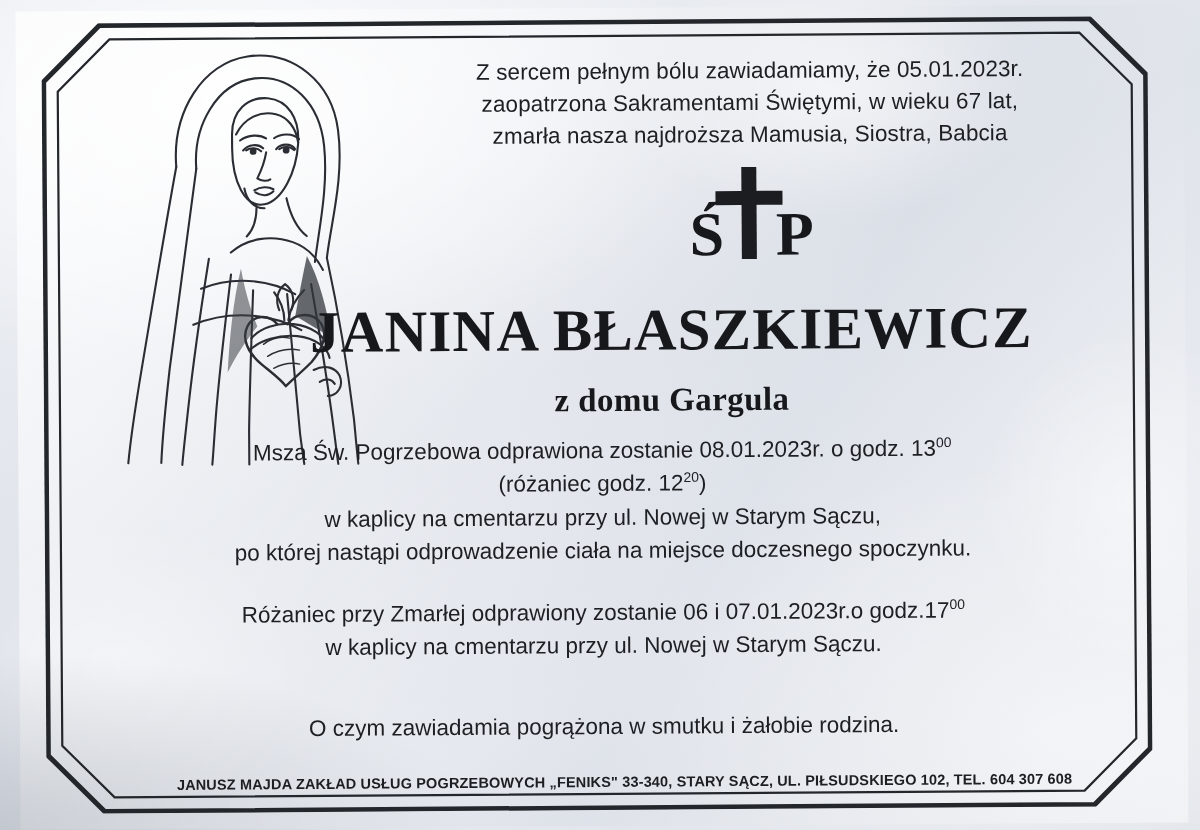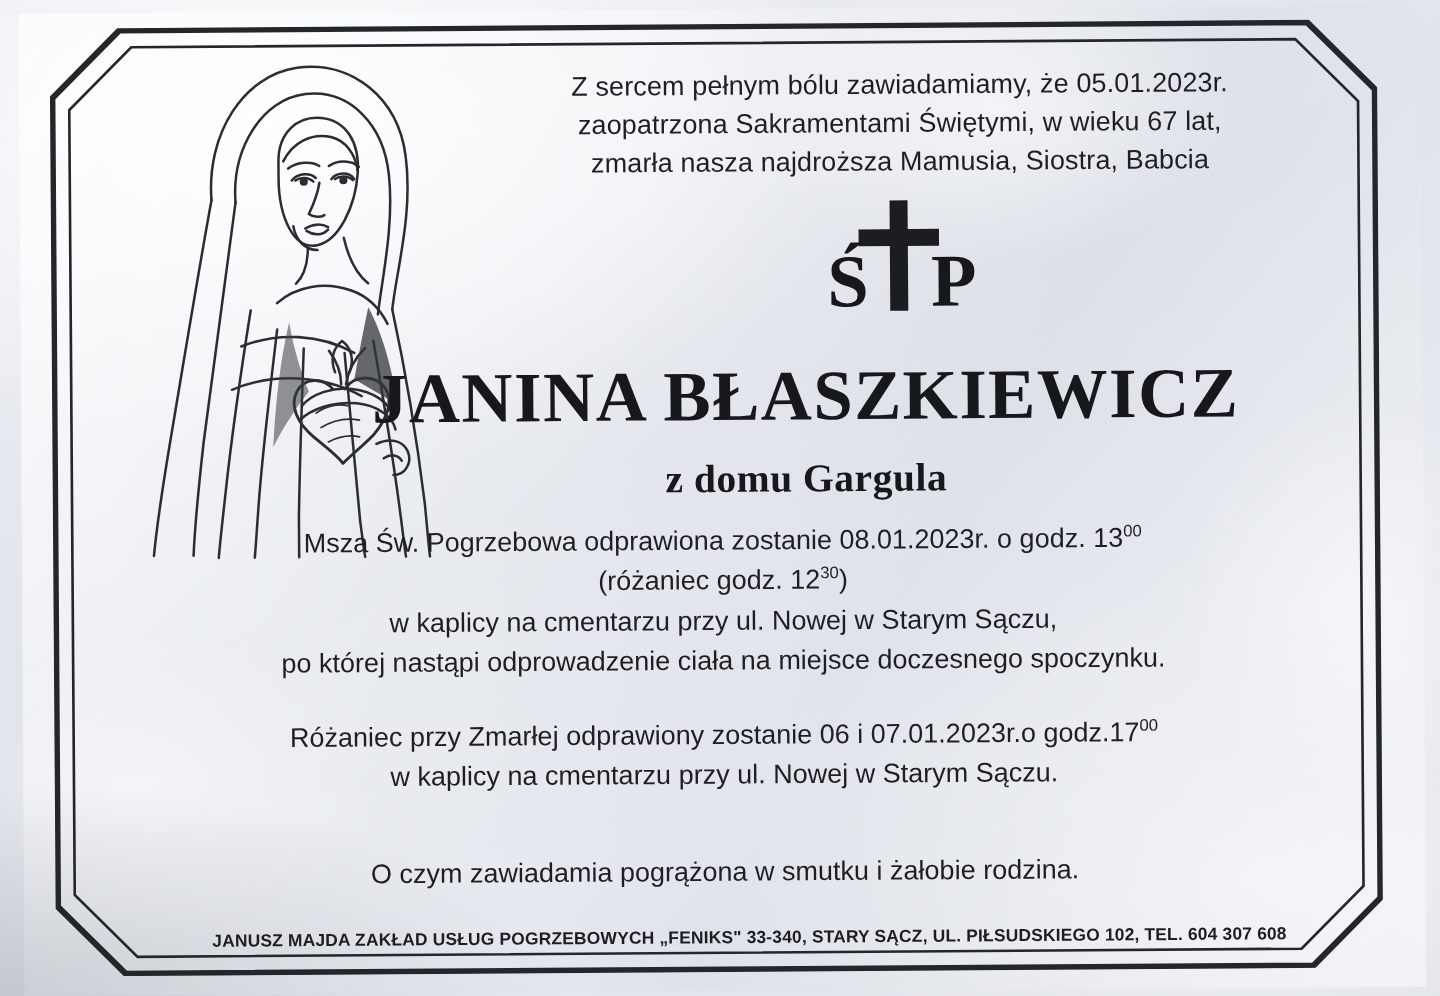--- a/index.html
+++ b/index.html
@@ -267,21 +267,21 @@
         <text x="34" y="92" text-anchor="middle" font-family="Liberation Serif, serif" font-size="62" font-weight="bold" fill="#16181c">Ś</text>
         <text x="122" y="92" text-anchor="middle" font-family="Liberation Serif, serif" font-size="62" font-weight="bold" fill="#16181c">P</text>
       </svg>
     </div>
 
     <div class="deceased-name">JANINA BŁASZKIEWICZ</div>
     <div class="deceased-maiden">z domu Gargula</div>
 
     <div class="body-block block-mass">
       <p><span>Msza Św. Pogrzebowa odprawiona zostanie 08.01.2023r. o godz. 13</span><sup>00</sup></p>
-      <p><span>(różaniec godz. 12</span><sup>30</sup><span>)</span></p>
+      <p><span>(różaniec godz. 12</span><sup>20</sup><span>)</span></p>
       <p>w kaplicy na cmentarzu przy ul. Nowej w Starym Sączu,</p>
       <p>po której nastąpi odprowadzenie ciała na miejsce doczesnego spoczynku.</p>
     </div>
 
     <div class="body-block block-rosary">
       <p><span>Różaniec przy Zmarłej odprawiony zostanie 06 i 07.01.2023r.o godz.17</span><sup>00</sup></p>
       <p>w kaplicy na cmentarzu przy ul. Nowej w Starym Sączu.</p>
     </div>
 
     <div class="body-block block-family">

